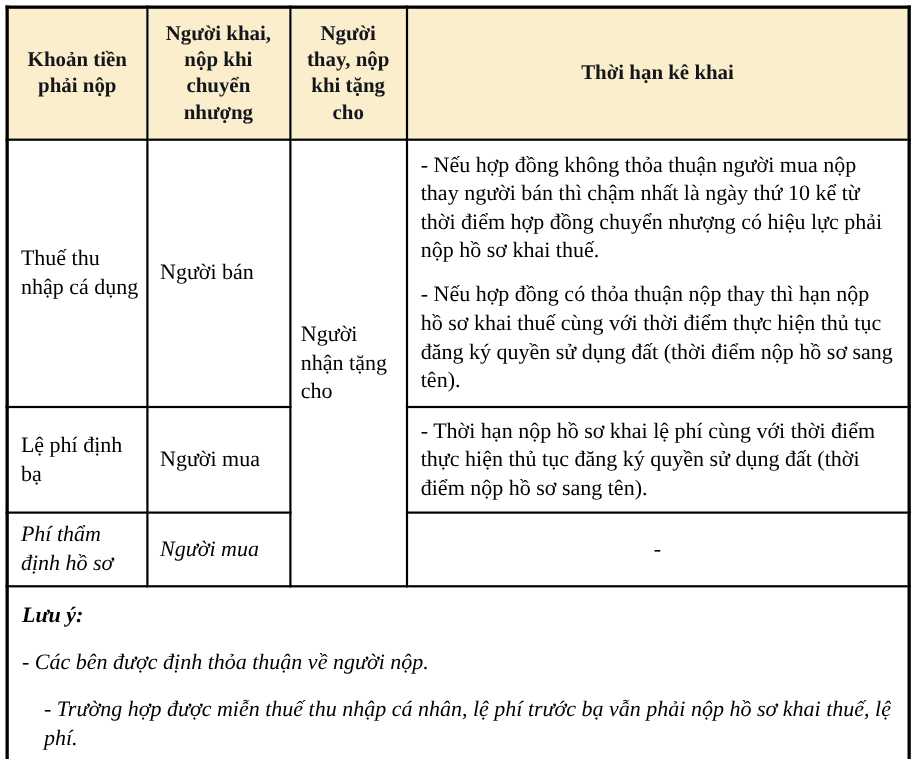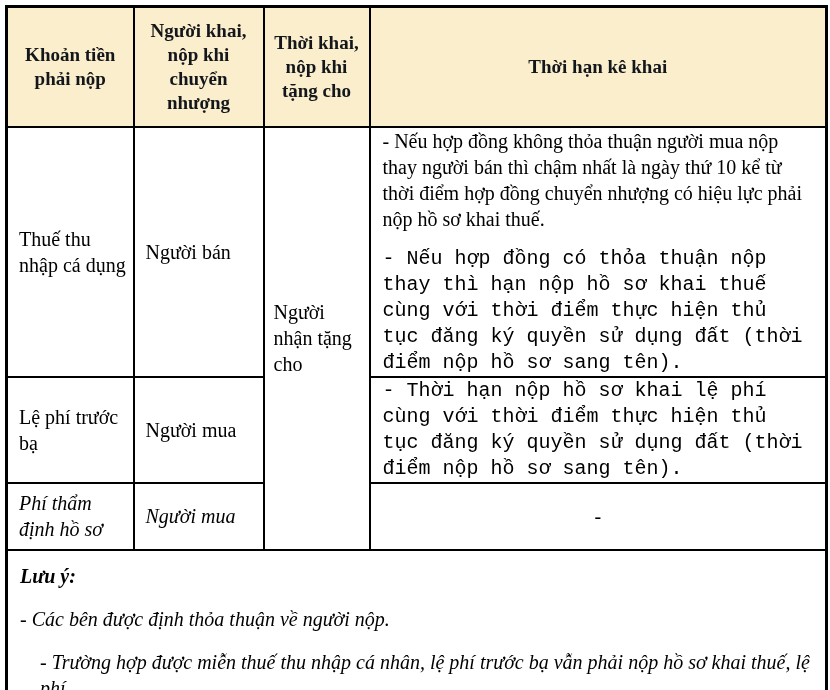--- a/index.html
+++ b/index.html
@@ -73,21 +73,21 @@
     padding: 4px 0 4px 9px;
   }
   td.cell-deadline {
     font-size: 20px;
     line-height: 1.3;
     vertical-align: middle;
     text-align: left;
     padding: 0 12px;
   }
   td.cell-deadline p { margin: 0 0 14px 0; }
-  td.cell-deadline p:last-child { margin-bottom: 0; font-family: Liberation Mono, monospace; }
+  td.cell-deadline p:last-child { margin-bottom: 0; }
   td.cell-dash {
     font-size: 20px;
     text-align: center;
     vertical-align: middle;
     padding: 4px;
   }
 
   
   td.cell-note {
     font-size: 20px;
@@ -108,36 +108,36 @@
     <colgroup>
       <col class="c1">
         <col class="c2">
         <col class="c3">
         <col class="c4">
     </colgroup>
     <tbody>
       <tr class="header-row">
         <th>Khoản tiền phải nộp</th>
         <th>Người khai, nộp khi chuyển nhượng</th>
-        <th>Thời khai, nộp khi tặng cho</th>
+        <th>Người thay, nộp khi tặng cho</th>
         <th>Thời hạn kê khai</th>
       </tr>
 
       <tr class="row-pit">
         <td class="cell-amount">Thuế thu nhập cá dụng</td>
         <td class="cell-payer">Người bán</td>
         <td class="cell-gift" rowspan="3">Người nhận tặng cho</td>
         <td class="cell-deadline">
           <p>- Nếu hợp đồng không thỏa thuận người mua nộp thay người bán thì chậm nhất là ngày thứ 10 kể từ thời điểm hợp đồng chuyển nhượng có hiệu lực phải nộp hồ sơ khai thuế.</p>
           <p>- Nếu hợp đồng có thỏa thuận nộp thay thì hạn nộp hồ sơ khai thuế cùng với thời điểm thực hiện thủ tục đăng ký quyền sử dụng đất (thời điểm nộp hồ sơ sang tên).</p>
         </td>
       </tr>
 
       <tr class="row-lpb">
-        <td class="cell-amount">Lệ phí trước bạ</td>
+        <td class="cell-amount">Lệ phí định bạ</td>
         <td class="cell-payer">Người mua</td>
         <td class="cell-deadline">
           <p>- Thời hạn nộp hồ sơ khai lệ phí cùng với thời điểm thực hiện thủ tục đăng ký quyền sử dụng đất (thời điểm nộp hồ sơ sang tên).</p>
         </td>
       </tr>
 
       <tr class="row-ptd">
         <td class="cell-amount">Phí thẩm định hồ sơ</td>
         <td class="cell-payer">Người mua</td>
         <td class="cell-dash">-</td>

